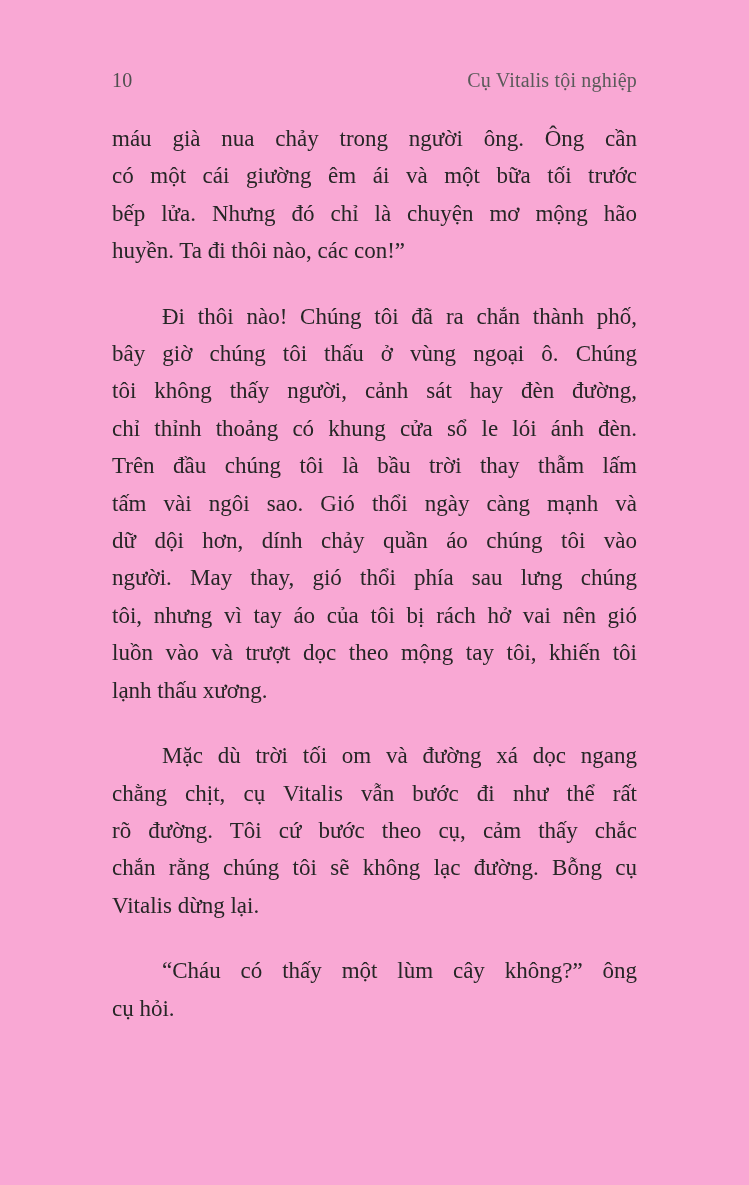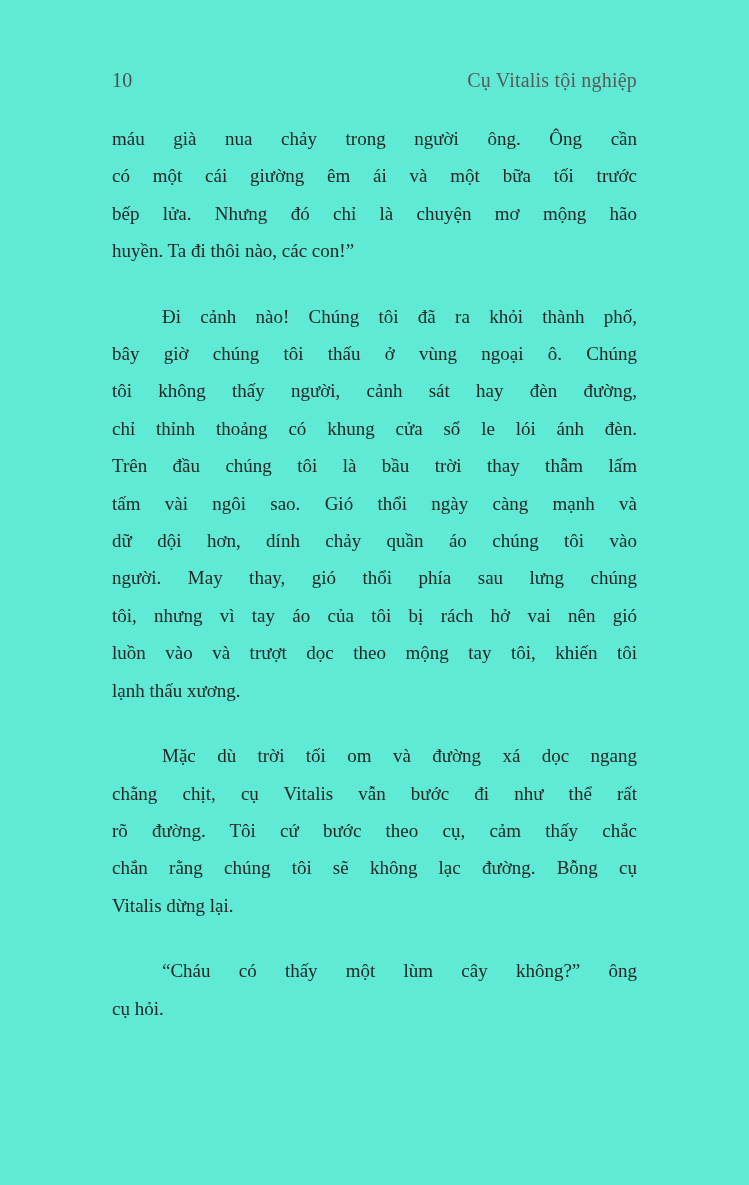--- a/index.html
+++ b/index.html
@@ -4,21 +4,21 @@
 <style>
   html, body {
     margin: 0;
     padding: 0;
     background: #ffffff;
   }
   .page {
     position: relative;
     width: 749px;
     height: 1185px;
-    background: #5eead4;
+    background: #f9a8d4;
     overflow: hidden;
     font-family: "Liberation Serif", "DejaVu Serif", serif;
   }
   .page-header {
     position: absolute;
     left: 112px;
     right: 112px;
     top: 68px;
     display: flex;
     justify-content: space-between;
@@ -28,21 +28,21 @@
     color: #575757;
     letter-spacing: 0.2px;
   }
   .page-number { color: #4f4f4f; }
   .running-title { color: #5a5a5a; margin-left: 9px; }
   .body-text {
     position: absolute;
     left: 112px;
     right: 112px;
     top: 120px;
-    font-size: 19px;
+    font-size: 23px;
     line-height: 37.4px;
     color: #262626;
   }
   .paragraph { margin: 0; }
   .paragraph + .paragraph { margin-top: 28px; }
   .text-line {
     text-align: justify;
     text-align-last: justify;
   }
   .text-line.last-line {
@@ -62,21 +62,21 @@
   </div>
 
   <div class="body-text" id="body-text">
       <div class="paragraph">
         <div class="text-line">máu già nua chảy trong người ông. Ông cần</div>
         <div class="text-line">có một cái giường êm ái và một bữa tối trước</div>
         <div class="text-line">bếp lửa. Nhưng đó chỉ là chuyện mơ mộng hão</div>
         <div class="text-line last-line">huyền. Ta đi thôi nào, các con!”</div>
       </div>
       <div class="paragraph">
-        <div class="text-line indented">Đi cảnh nào! Chúng tôi đã ra khỏi thành phố,</div>
+        <div class="text-line indented">Đi thôi nào! Chúng tôi đã ra chắn thành phố,</div>
         <div class="text-line">bây giờ chúng tôi thấu ở vùng ngoại ô. Chúng</div>
         <div class="text-line">tôi không thấy người, cảnh sát hay đèn đường,</div>
         <div class="text-line">chỉ thỉnh thoảng có khung cửa sổ le lói ánh đèn.</div>
         <div class="text-line">Trên đầu chúng tôi là bầu trời thay thẫm lấm</div>
         <div class="text-line">tấm vài ngôi sao. Gió thổi ngày càng mạnh và</div>
         <div class="text-line">dữ dội hơn, dính chảy quần áo chúng tôi vào</div>
         <div class="text-line">người. May thay, gió thổi phía sau lưng chúng</div>
         <div class="text-line">tôi, nhưng vì tay áo của tôi bị rách hở vai nên gió</div>
         <div class="text-line">luồn vào và trượt dọc theo mộng tay tôi, khiến tôi</div>
         <div class="text-line last-line">lạnh thấu xương.</div>

